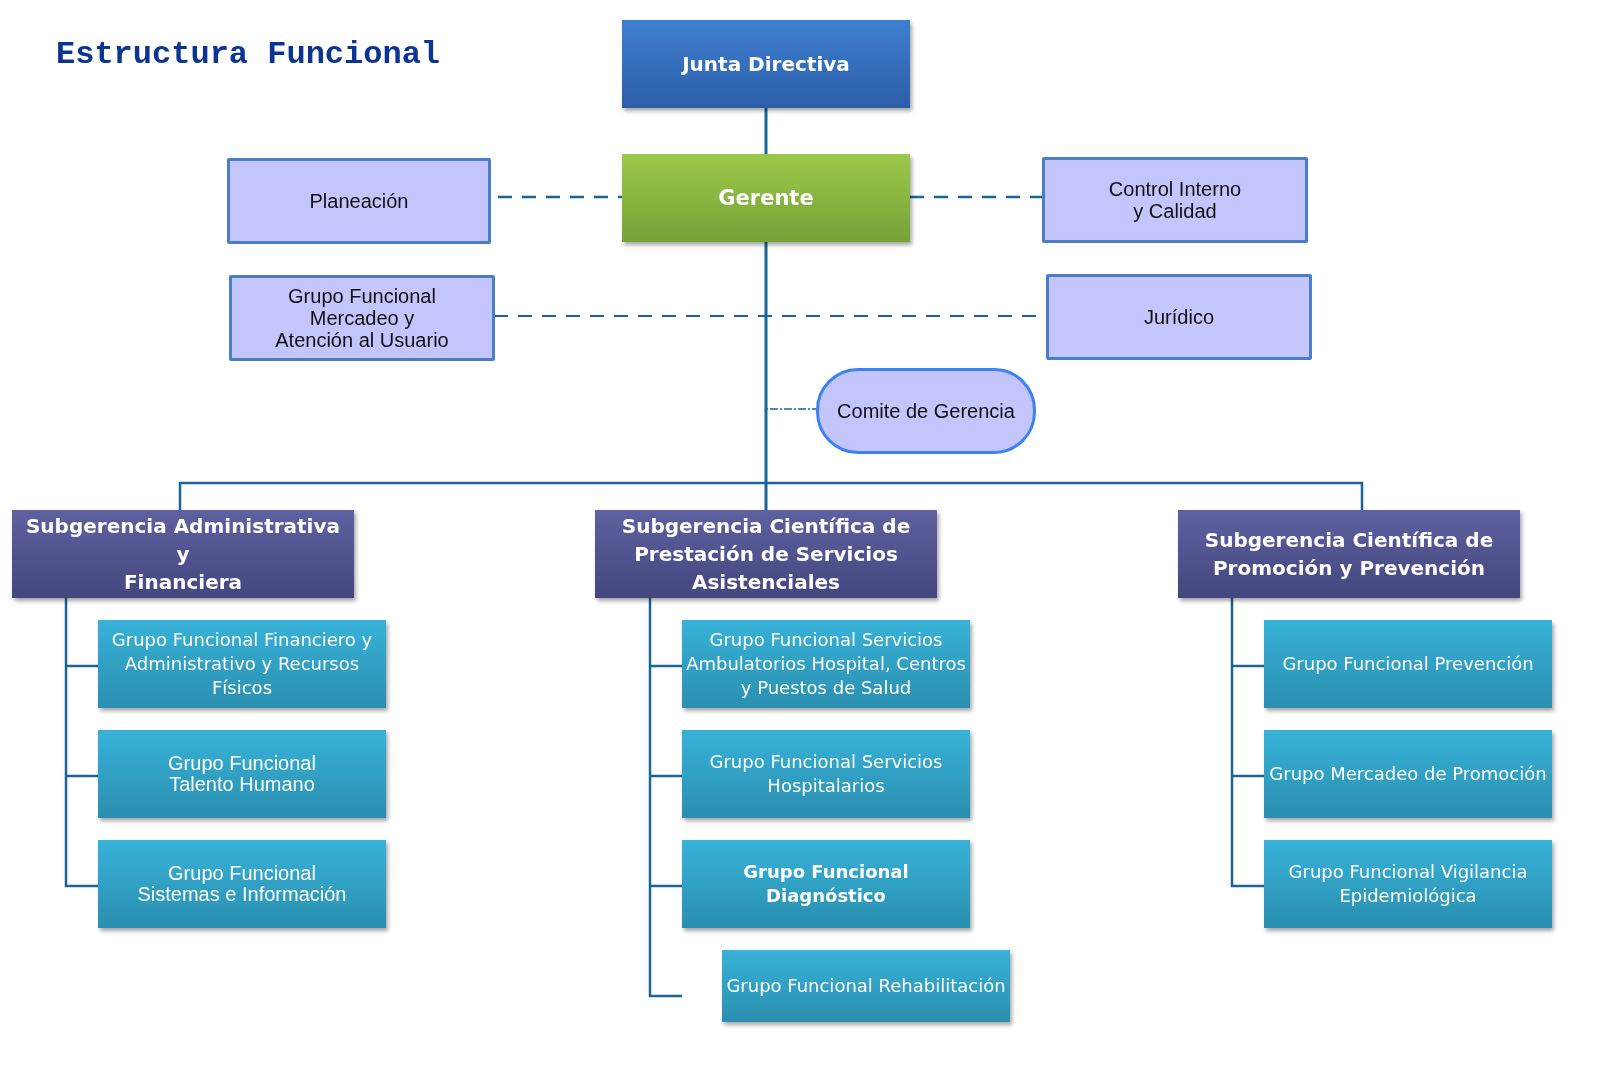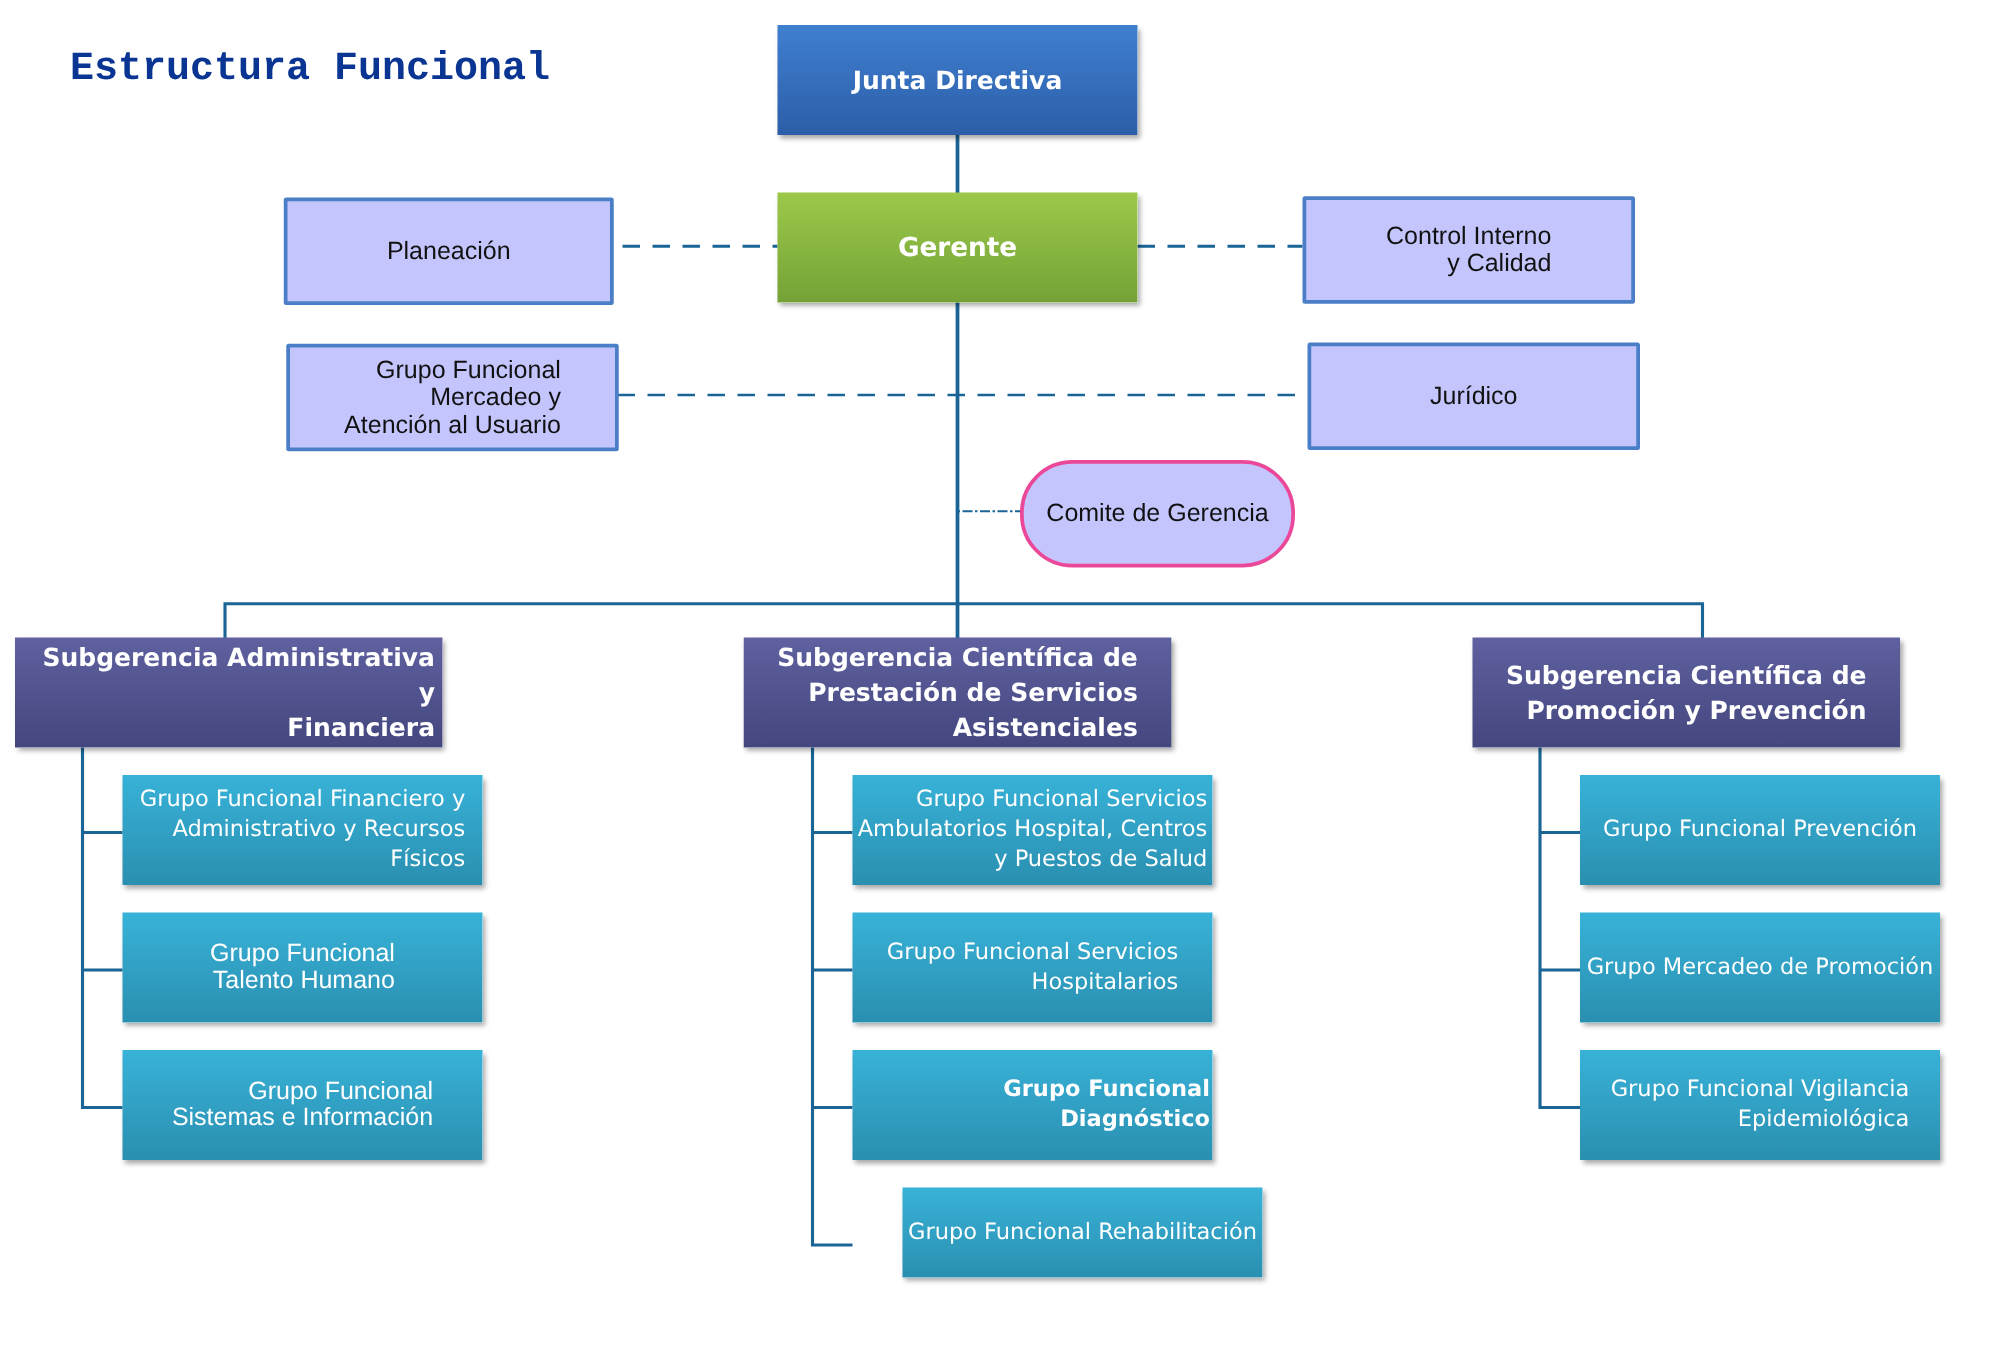--- a/index.html
+++ b/index.html
@@ -1,23 +1,23 @@
 <!DOCTYPE html>
 <html><head>
 <meta charset="utf-8">
 <style>
   html, body { margin:0; padding:0; background:#ffffff; }
   body { width:1600px; height:1086px; position:relative; overflow:hidden; font-family:"Liberation Sans", sans-serif; }
   .title { position:absolute; left:56px; top:36px; font-family:Liberation Mono, monospace; font-weight:bold; font-size:32px; color:#0a3593; letter-spacing:0px; }
   svg.lines { position:absolute; left:0; top:0; width:1600px; height:1086px; }
-  .box { position:absolute; display:flex; align-items:center; justify-content:center; text-align:right; box-sizing:border-box; }
+  .box { position:absolute; display:flex; align-items:center; justify-content:center; text-align:center; box-sizing:border-box; }
   .top-blue { background:linear-gradient(#3f7fd0, #2c5ea8); color:#fff; font-family:"DejaVu Sans", sans-serif; font-weight:bold; font-size:20px; box-shadow:2px 3px 4px rgba(0,0,0,0.35); }
   .green { background:linear-gradient(#9cc94a, #74a236); color:#fff; font-family:"DejaVu Sans", sans-serif; font-weight:bold; font-size:21px; box-shadow:2px 3px 4px rgba(0,0,0,0.35); }
   .lav { background:#c4c5fd; border:3px solid #4a7fc8; border-radius:2px; color:#111; font-size:20px; line-height:22px; }
-  .pill { background:#c4c5fd; border:3px solid #ec4899; border-radius:42px; color:#111; font-size:20px; }
+  .pill { background:#c4c5fd; border:3px solid #3b82f6; border-radius:42px; color:#111; font-size:20px; }
   .purple { background:linear-gradient(#5f61a0, #44467e); color:#fff; font-family:"DejaVu Sans", sans-serif; font-weight:bold; font-size:20px; line-height:28px; box-shadow:2px 3px 4px rgba(0,0,0,0.35); padding:0 6px; }
   .teal { background:linear-gradient(#38b2d8, #2a8fb0); color:#fff; font-family:"DejaVu Sans", sans-serif; font-size:18px; line-height:24px; box-shadow:2px 3px 4px rgba(0,0,0,0.35); padding:0 2px; }
   .teal.arial { font-family:"Liberation Sans", sans-serif; font-size:20px; line-height:21px; }
   .txt { white-space:pre-line; }
 </style>
 </head>
 <body>
 
 <div class="title">Estructura Funcional</div>
 

